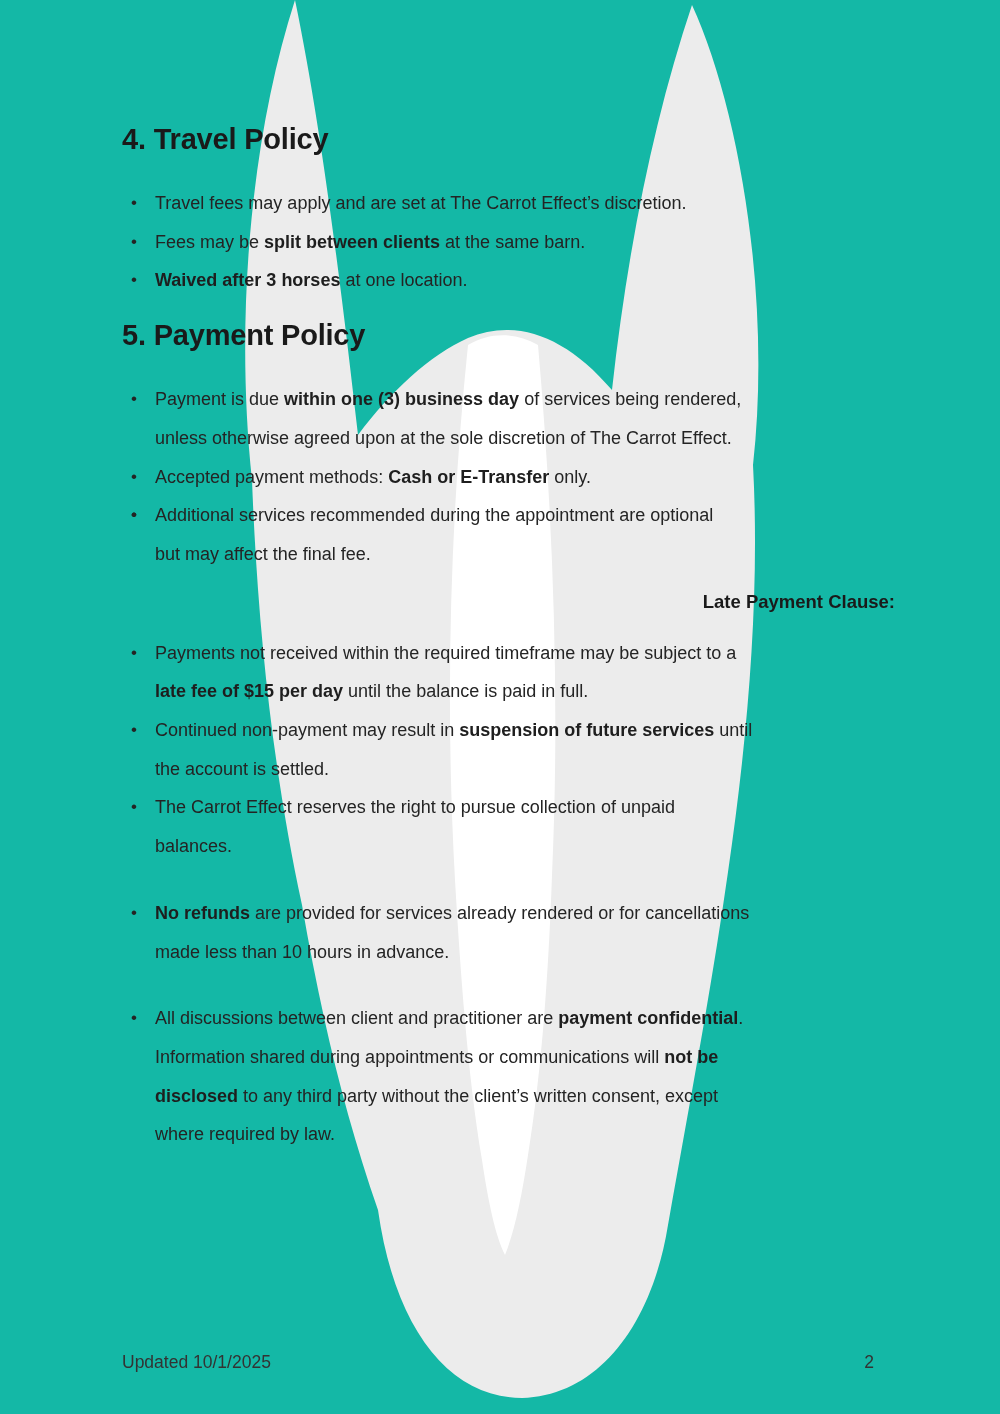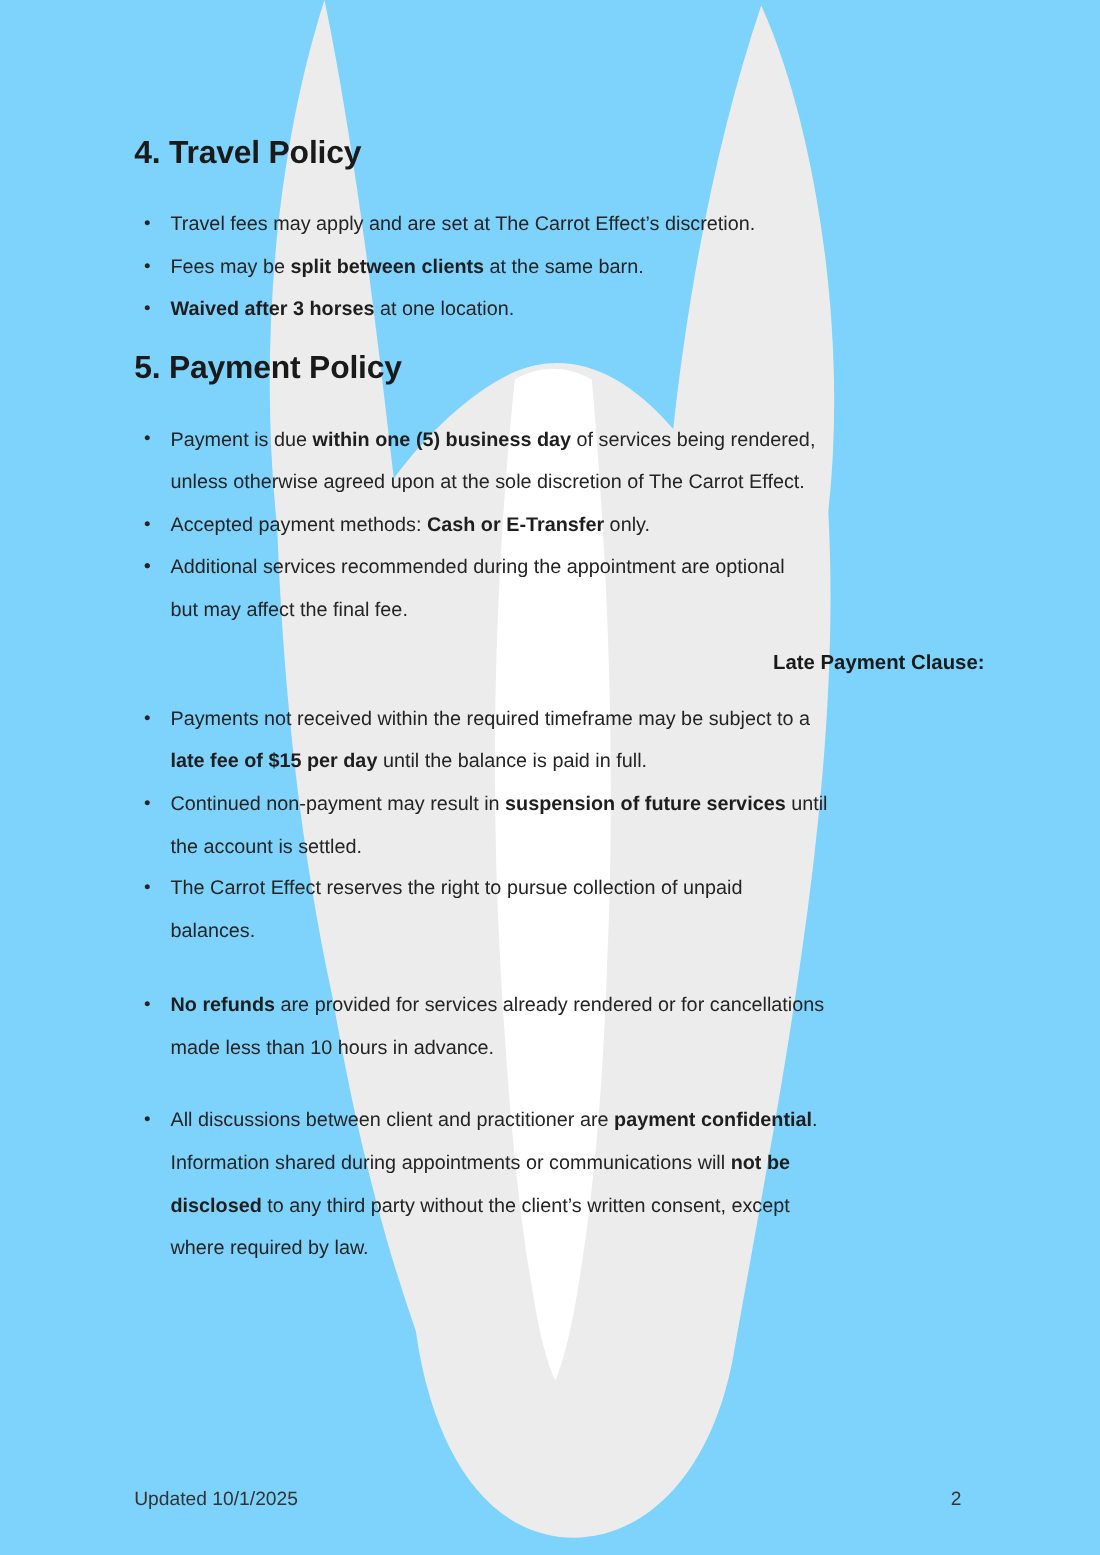--- a/index.html
+++ b/index.html
@@ -1,20 +1,20 @@
 <!DOCTYPE html>
 <html><head>
 <meta charset="utf-8">
 <style>
   html, body { margin: 0; padding: 0; background: #ffffff; }
   .page {
     position: relative;
     width: 1000px;
     height: 1414px;
-    background: #7dd3fc;
+    background: #14b8a6;
     overflow: hidden;
     font-family: "Liberation Sans", sans-serif;
     color: #242424;
   }
   .watermark {
     position: absolute;
     top: 0; left: 0;
     width: 1000px; height: 1414px;
     pointer-events: none;
   }
@@ -111,21 +111,21 @@
         <h2 class="section-heading">4. Travel Policy</h2>
         <ul class="bullets">
           <li><span class="marker">•</span><span class="bullet-text"><span>Travel fees may apply and are set at The Carrot Effect’s discretion.</span></span></li>
           <li><span class="marker">•</span><span class="bullet-text"><span>Fees may be </span><b>split between clients</b><span> at the same barn.</span></span></li>
           <li><span class="marker">•</span><span class="bullet-text"><b>Waived after 3 horses</b><span> at one location.</span></span></li>
         </ul>
       </section>
       <section>
         <h2 class="section-heading">5. Payment Policy</h2>
         <ul class="bullets">
-          <li><span class="marker">•</span><span class="bullet-text"><span>Payment is due </span><b>within one (5) business day</b><span> of services being rendered,
+          <li><span class="marker">•</span><span class="bullet-text"><span>Payment is due </span><b>within one (3) business day</b><span> of services being rendered,
 unless otherwise agreed upon at the sole discretion of The Carrot Effect.</span></span></li>
           <li><span class="marker">•</span><span class="bullet-text"><span>Accepted payment methods: </span><b>Cash or E-Transfer</b><span> only.</span></span></li>
           <li><span class="marker">•</span></li>
           <li><span class="marker">•</span><span class="bullet-text"><span>Additional services recommended during the appointment are optional
 but may affect the final fee.</span></span></li>
         </ul>
         <p class="subheading">Late Payment Clause:</p>
         <ul class="bullets sub">
           <li><span class="marker">•</span><span class="bullet-text"><span>Payments not received within the required timeframe may be subject to a
 </span><b>late fee of $15 per day</b><span> until the balance is paid in full.</span></span></li>

